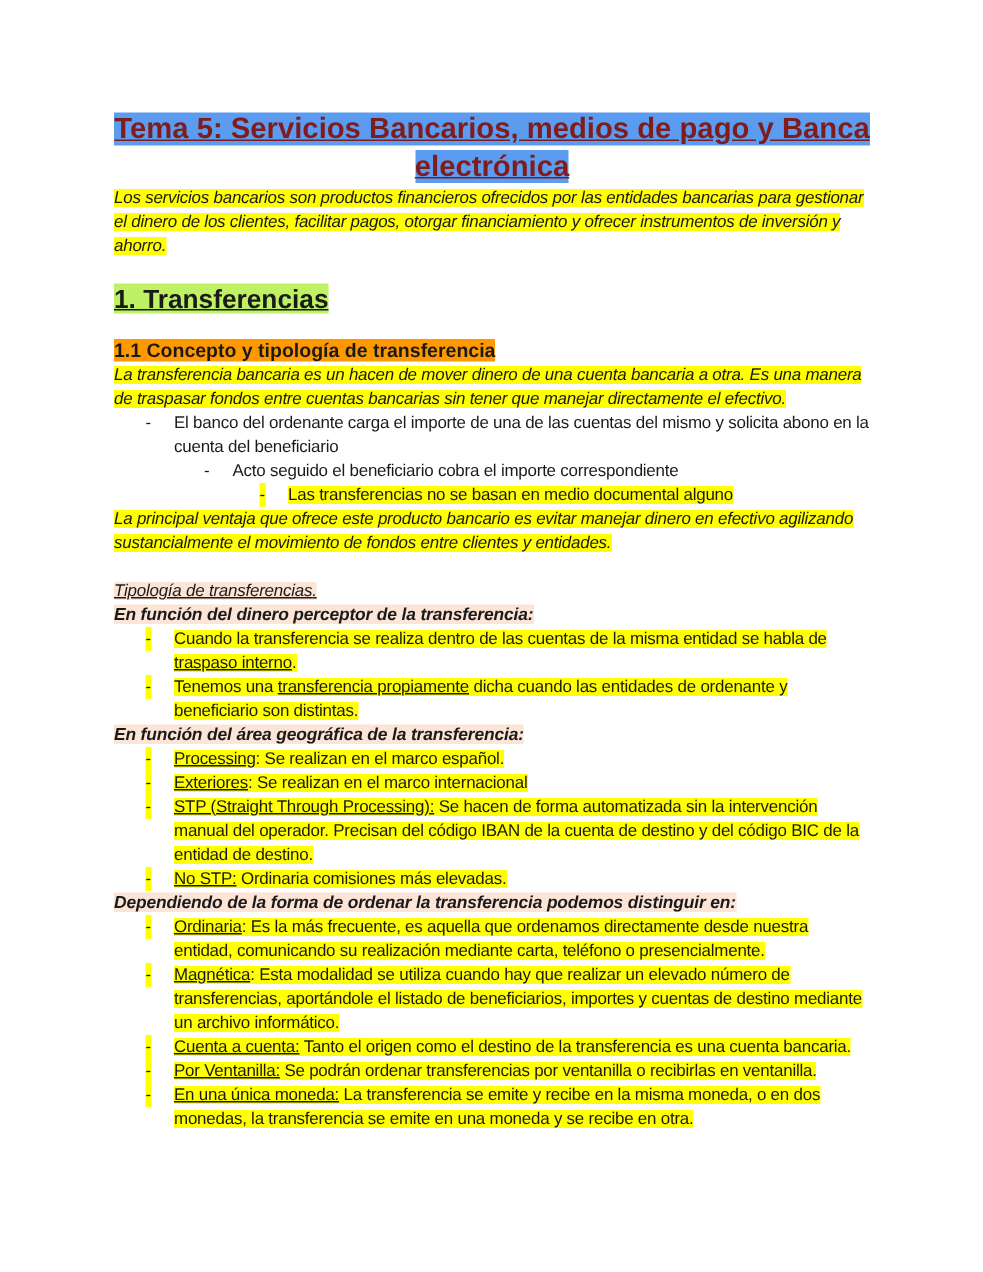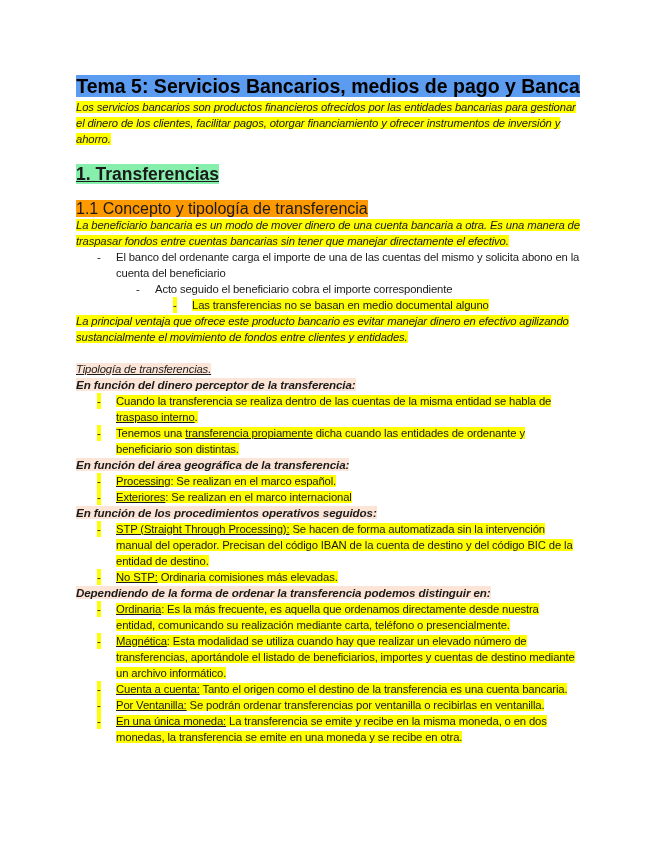--- a/index.html
+++ b/index.html
@@ -1,26 +1,26 @@
 <!DOCTYPE html>
 <html><head>
 <meta charset="utf-8">
 <style>
   html, body { margin: 0; padding: 0; background: #ffffff; }
   body { width: 655px; height: 848px; position: relative; overflow: hidden;
          font-family: "Liberation Sans", sans-serif; color: #1a1a1a; }
   .page { position: absolute; left: 76px; top: 74px; width: 504px; }
   .title { text-align: center; font-size: 19.5px; font-weight: bold; line-height: 25px; margin: 0; }
-  .title span { background: #5b9bf0; color: #000000; }
+  .title span { background: #5b9bf0; text-decoration: underline; color: #7f1d1d; }
   p, .line { margin: 0; font-size: 11.3px; line-height: 16px; letter-spacing: -0.15px; font-style: italic; }
   .hl { background: #ffff00; }
   .intro { margin-top: 0px; }
   .h1 { margin-top: 17px; font-size: 17.5px; line-height: 21px; }
-  .h1 span { background: #86efac; text-decoration: underline; margin-top: 24px; }
-  .h2 { font-size: 16px; line-height: 17px; font-weight: normal; }
+  .h1 span { background: #bef264; text-decoration: underline; margin-top: 24px; }
+  .h2 { font-size: 13px; line-height: 17px; font-weight: bold; }
   .h2 span { background: #ff9900; }
   ul.dash { list-style: none; margin: 0; padding: 0; }
   ul.dash li { position: relative; font-size: 11.3px; line-height: 16px; letter-spacing: -0.15px; }
   ul.dash li .dash-mark { position: absolute; }
   .l1 { padding-left: 40px; }
   .l1 .dash-mark { left: 21px; }
   .l2 { padding-left: 79px; }
   .l2 .dash-mark { left: 60px; }
   .l3 { padding-left: 116px; }
   .l3 .dash-mark { left: 97px; }
@@ -31,28 +31,29 @@
   .subhead { font-weight: bold; font-size: 11.6px; line-height: 16px; letter-spacing: -0.1px; }
   .subhead span { background: #fce4d6; }
 </style>
 </head>
 <body>
 
 <div class="page">
 
   <h1 class="title">
     <span>Tema 5: Servicios Bancarios, medios de pago y Banca</span><br>
+    <span>electrónica</span>
   </h1>
 
   <p class="intro"><span class="hl">Los servicios bancarios son productos financieros ofrecidos por las entidades bancarias para gestionar el dinero de los clientes, facilitar pagos, otorgar financiamiento y ofrecer instrumentos de inversión y ahorro.</span></p>
 
   <h2 class="h1"><span>1. Transferencias</span></h2>
   <h3 class="h2" style="margin:0"><span>1.1 Concepto y tipología de transferencia</span></h3>
 
-  <p><span class="hl">La beneficiario bancaria es un modo de mover dinero de una cuenta bancaria a otra. Es una manera de traspasar fondos entre cuentas bancarias sin tener que manejar directamente el efectivo.</span></p>
+  <p><span class="hl">La transferencia bancaria es un hacen de mover dinero de una cuenta bancaria a otra. Es una manera de traspasar fondos entre cuentas bancarias sin tener que manejar directamente el efectivo.</span></p>
 
   <ul class="dash">
     <li class="l1"><span class="dash-mark">-</span><span>El banco del ordenante carga el importe de una de las cuentas del mismo y solicita abono en la cuenta del beneficiario</span></li>
     <li class="l2"><span class="dash-mark">-</span><span>Acto seguido el beneficiario cobra el importe correspondiente</span></li>
     <li class="l3"><span class="dash-mark hl-mark">-</span><span class="hl" style="padding-left:0">Las transferencias no se basan en medio documental alguno</span></li>
   </ul>
 
   <p><span class="hl">La principal ventaja que ofrece este producto bancario es evitar manejar dinero en efectivo agilizando sustancialmente el movimiento de fondos entre clientes y entidades.</span></p>
 
   <p class="typ"><span>Tipología de transferencias</span><span style="background:#fce4d6">.</span></p>
@@ -62,21 +63,20 @@
     <li class="l1"><span class="dash-mark hl-mark">-</span><span class="hl"><span>Cuando la transferencia se realiza dentro de las cuentas de la misma entidad se habla de </span><span class="u">traspaso interno</span><span>.</span></span></li>
     <li class="l1"><span class="dash-mark hl-mark">-</span><span class="hl"><span>Tenemos una </span><span class="u">transferencia propiamente</span><span> dicha cuando las entidades de ordenante y beneficiario son distintas.</span></span></li>
   </ul>
 
   <p class="subhead"><span>En función del área geográfica de la transferencia:</span></p>
   <ul class="dash">
     <li class="l1"><span class="dash-mark hl-mark">-</span><span class="hl"><span></span><span class="u">Processing</span><span>: Se realizan en el marco español.</span></span></li>
     <li class="l1"><span class="dash-mark hl-mark">-</span><span class="hl"><span></span><span class="u">Exteriores</span><span>: Se realizan en el marco internacional</span></span></li>
   </ul>
 
-  <p class="subhead"><span>En función de los procedimientos operativos seguidos:</span></p>
   <ul class="dash">
     <li class="l1"><span class="dash-mark hl-mark">-</span><span class="hl"><span></span><span class="u">STP (Straight Through Processing):</span><span> Se hacen de forma automatizada sin la intervención manual del operador. Precisan del código IBAN de la cuenta de destino y del código BIC de la entidad de destino.</span></span></li>
     <li class="l1"><span class="dash-mark hl-mark">-</span><span class="hl"><span></span><span class="u">No STP:</span><span> Ordinaria comisiones más elevadas.</span></span></li>
   </ul>
 
   <p class="subhead"><span>Dependiendo de la forma de ordenar la transferencia podemos distinguir en:</span></p>
   <ul class="dash">
     <li class="l1"><span class="dash-mark hl-mark">-</span><span class="hl"><span></span><span class="u">Ordinaria</span><span>: Es la más frecuente, es aquella que ordenamos directamente desde nuestra entidad, comunicando su realización mediante carta, teléfono o presencialmente.</span></span></li>
     <li class="l1"><span class="dash-mark hl-mark">-</span><span class="hl"><span></span><span class="u">Magnética</span><span>: Esta modalidad se utiliza cuando hay que realizar un elevado número de transferencias, aportándole el listado de beneficiarios, importes y cuentas de destino mediante un archivo informático.</span></span></li>
     <li class="l1"><span class="dash-mark hl-mark">-</span><span class="hl"><span></span><span class="u">Cuenta a cuenta:</span><span> Tanto el origen como el destino de la transferencia es una cuenta bancaria.</span></span></li>

